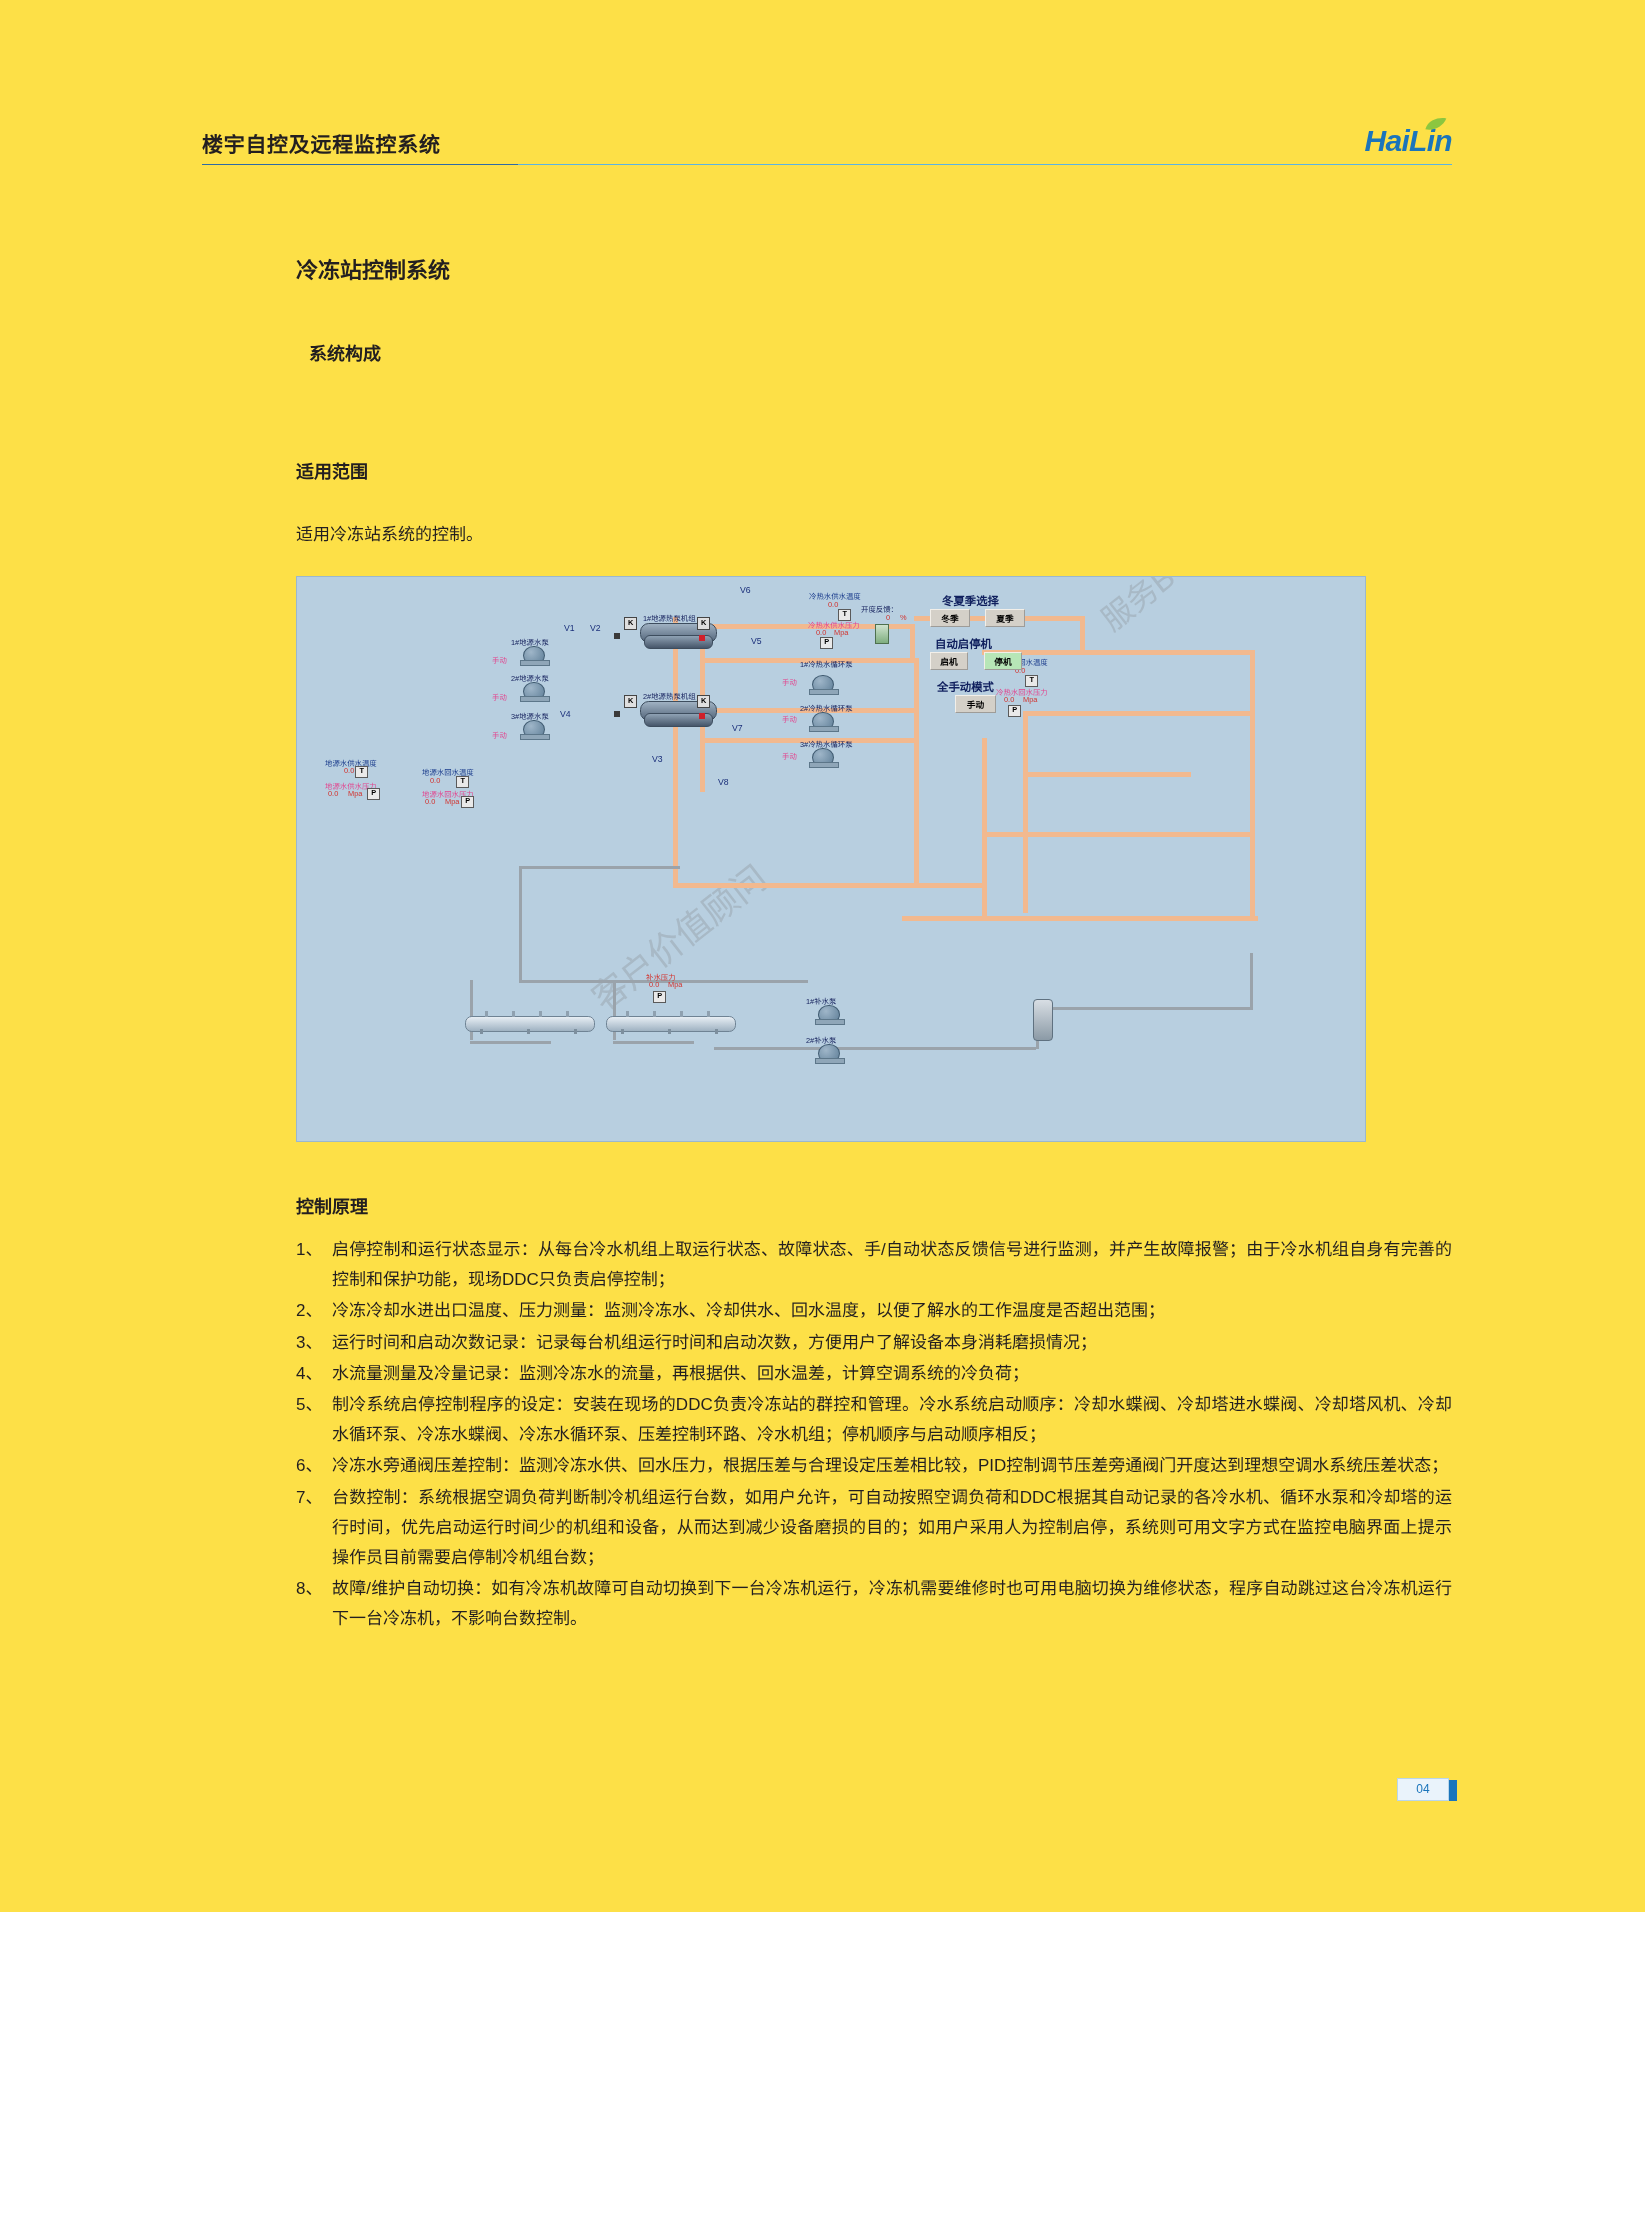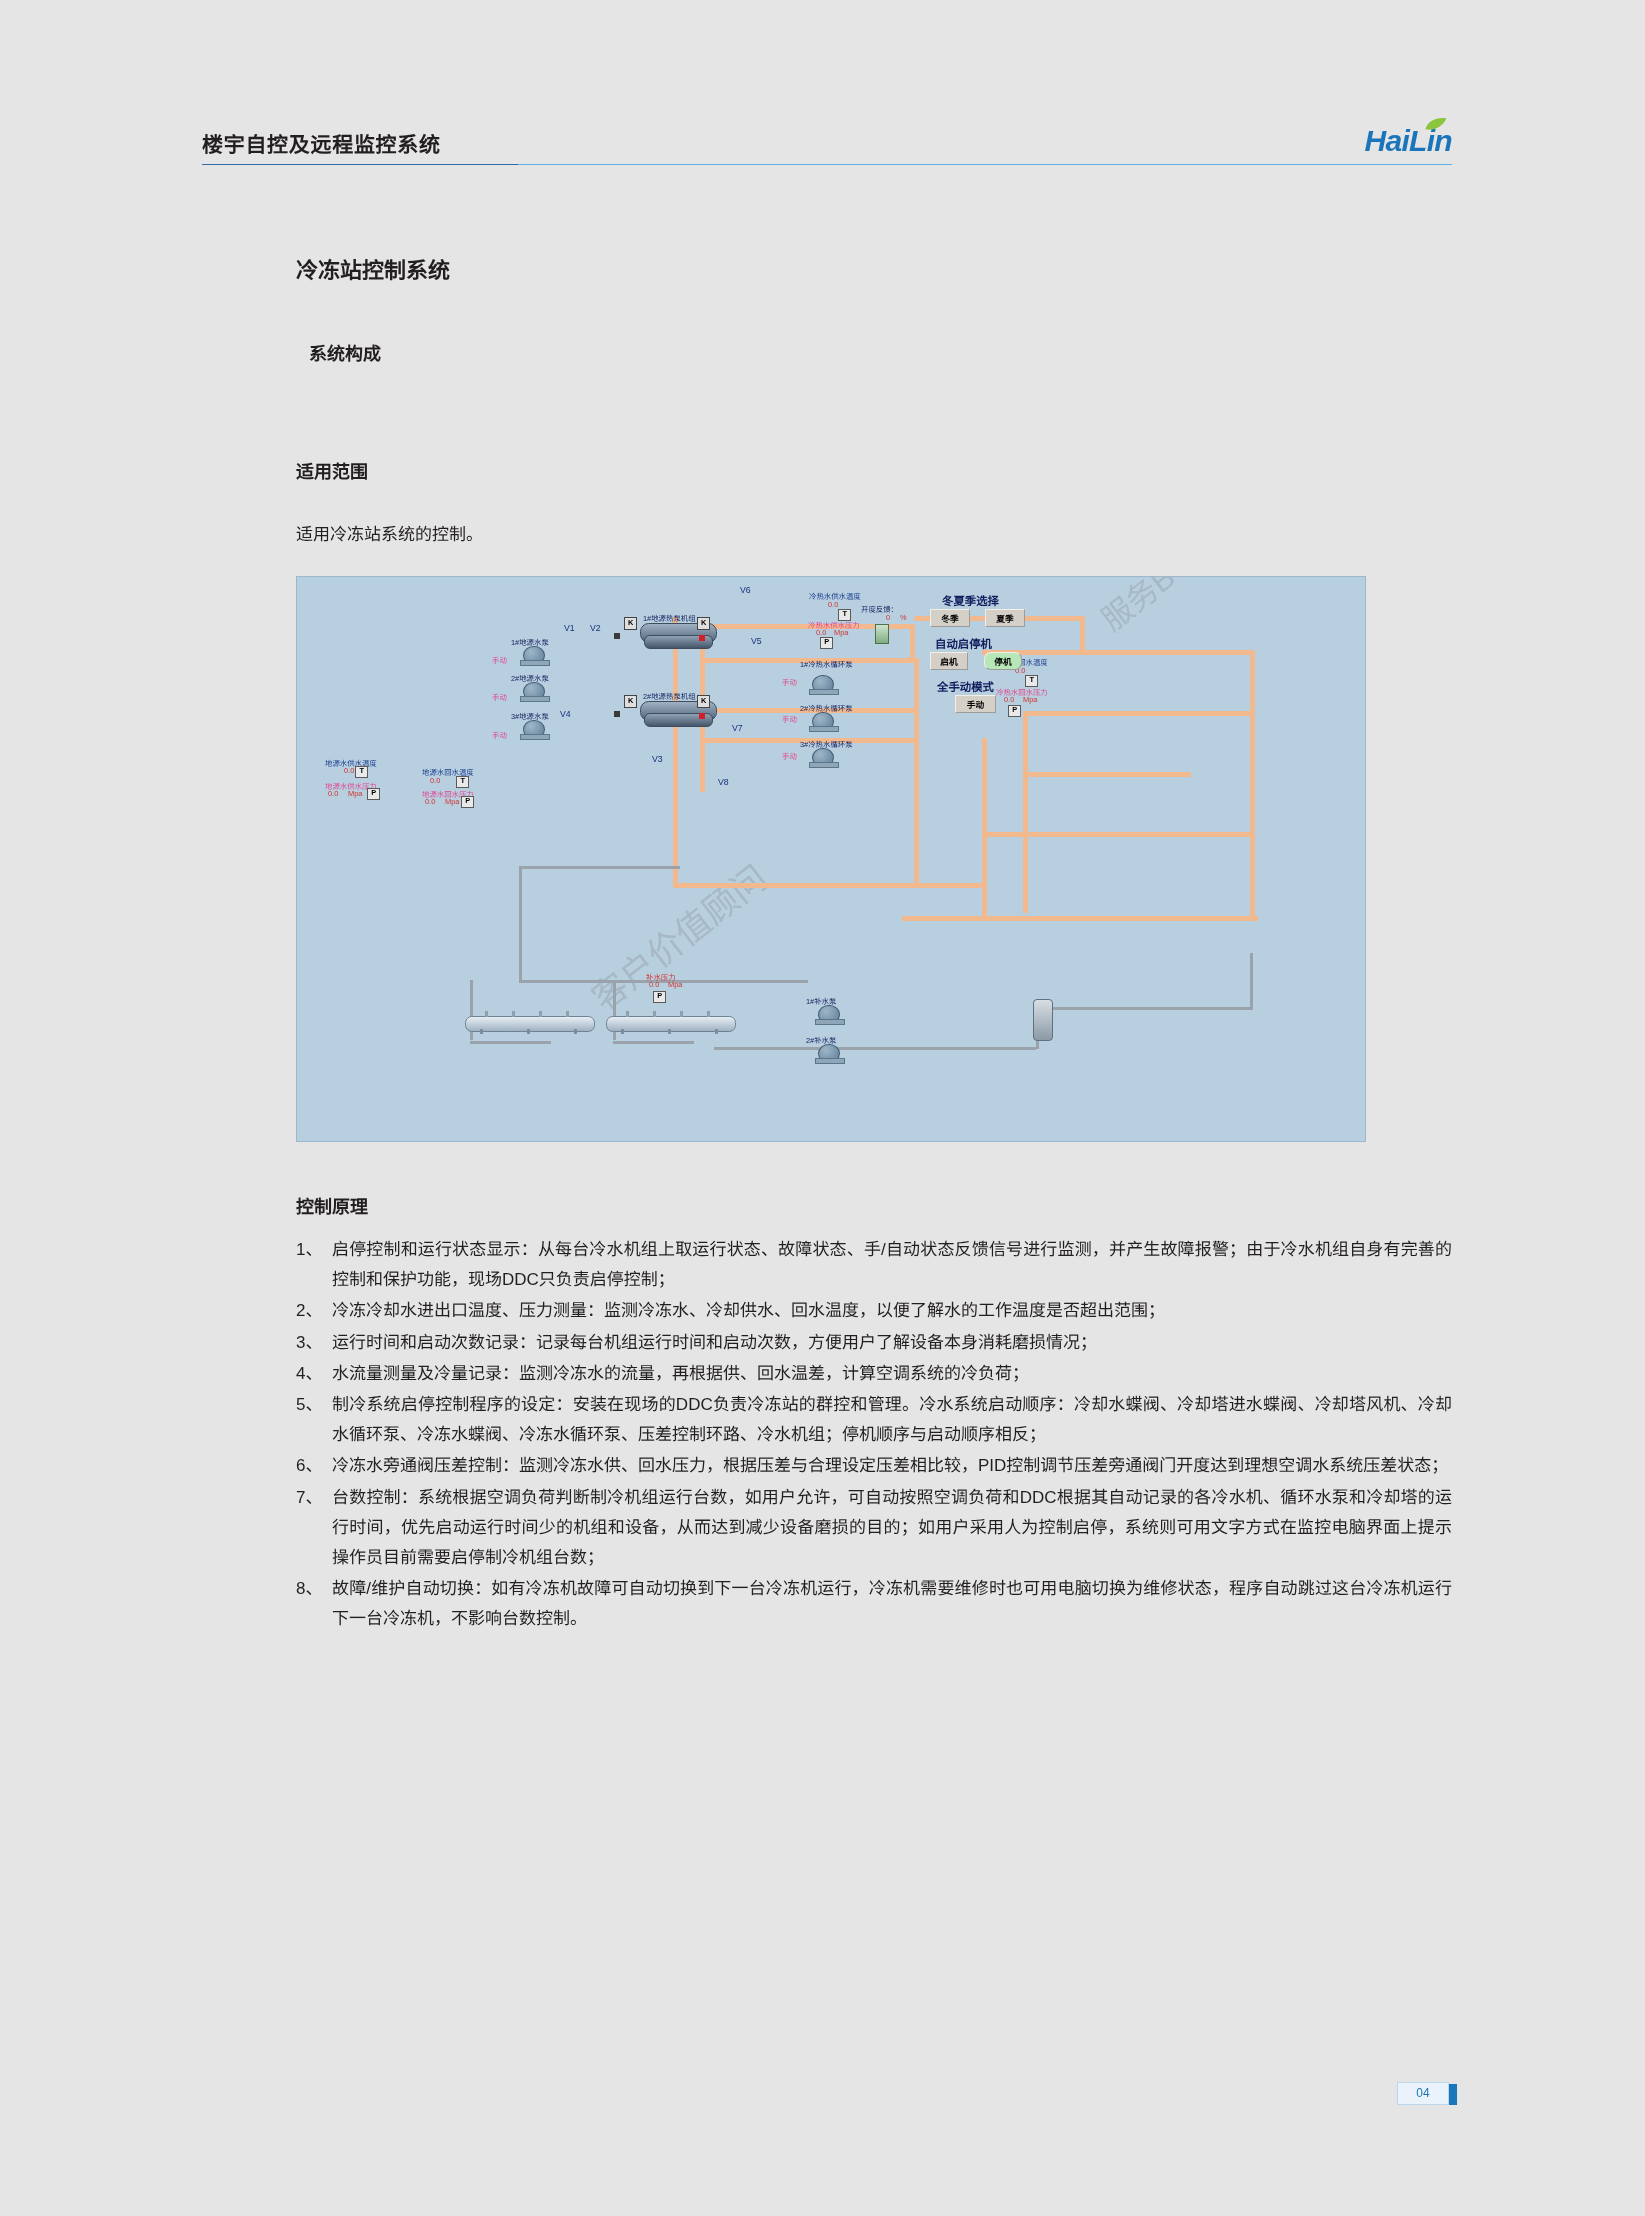--- a/index.html
+++ b/index.html
@@ -7,22 +7,22 @@
     padding: 0;
     background: #ffffff;
   }
   body {
     font-family: "Liberation Sans", "DejaVu Sans", sans-serif;
     color: #231f20;
   }
   .page {
     position: relative;
     width: 1645px;
-    height: 2216px;
-    background: #e5e5e5;
+    height: 1912px;
+    background: #fde047;
     overflow: hidden;
   }
 
   
   .header {
     position: absolute;
     left: 202px;
     top: 128px;
     width: 1250px;
     height: 47px;
@@ -280,21 +280,21 @@
     height: 16px;
     background: #d4d0c8;
     border: 1.3px outset #f2efe9;
     font-size: 8.7px;
     color: #000;
     display: flex;
     align-items: center;
     justify-content: center;
     font-weight: bold;
   }
-  .btn3d.green { background: #b7e6b7; border-radius: 7px; }
+  .btn3d.green { background: #b7e6b7; }
 
   .mini-meter {
     position: absolute;
     width: 12px; height: 17.5px;
     background: linear-gradient(180deg,#cfe3cf,#7fae7f);
     border: 0.7px solid #4e704e;
   }
 
   .wm {
     position: absolute;

